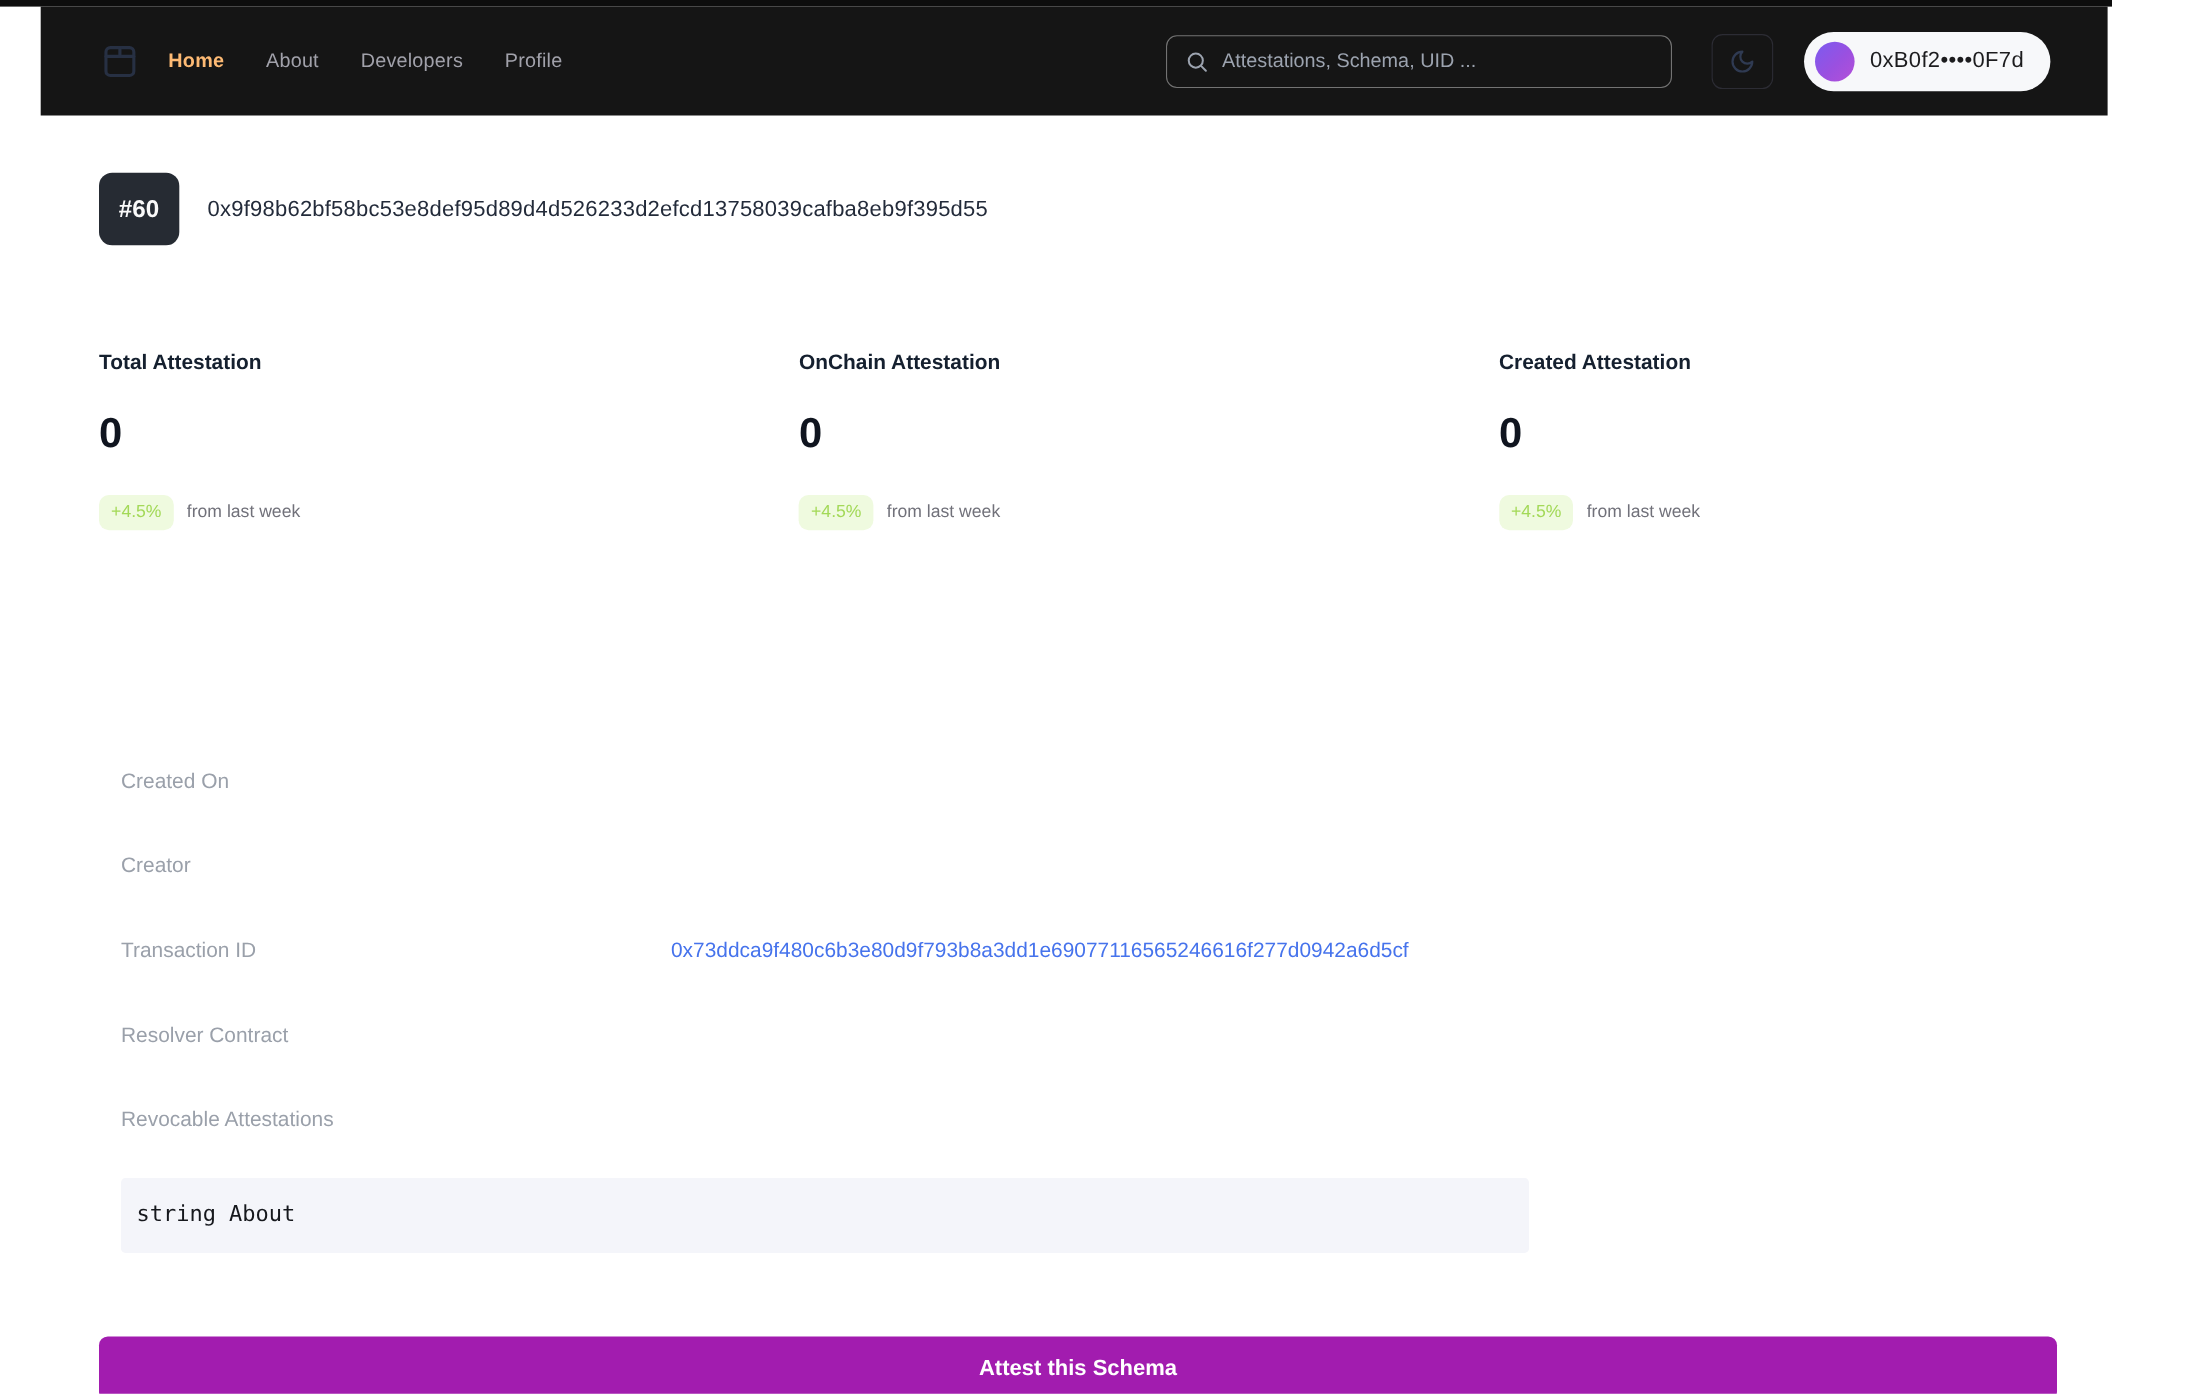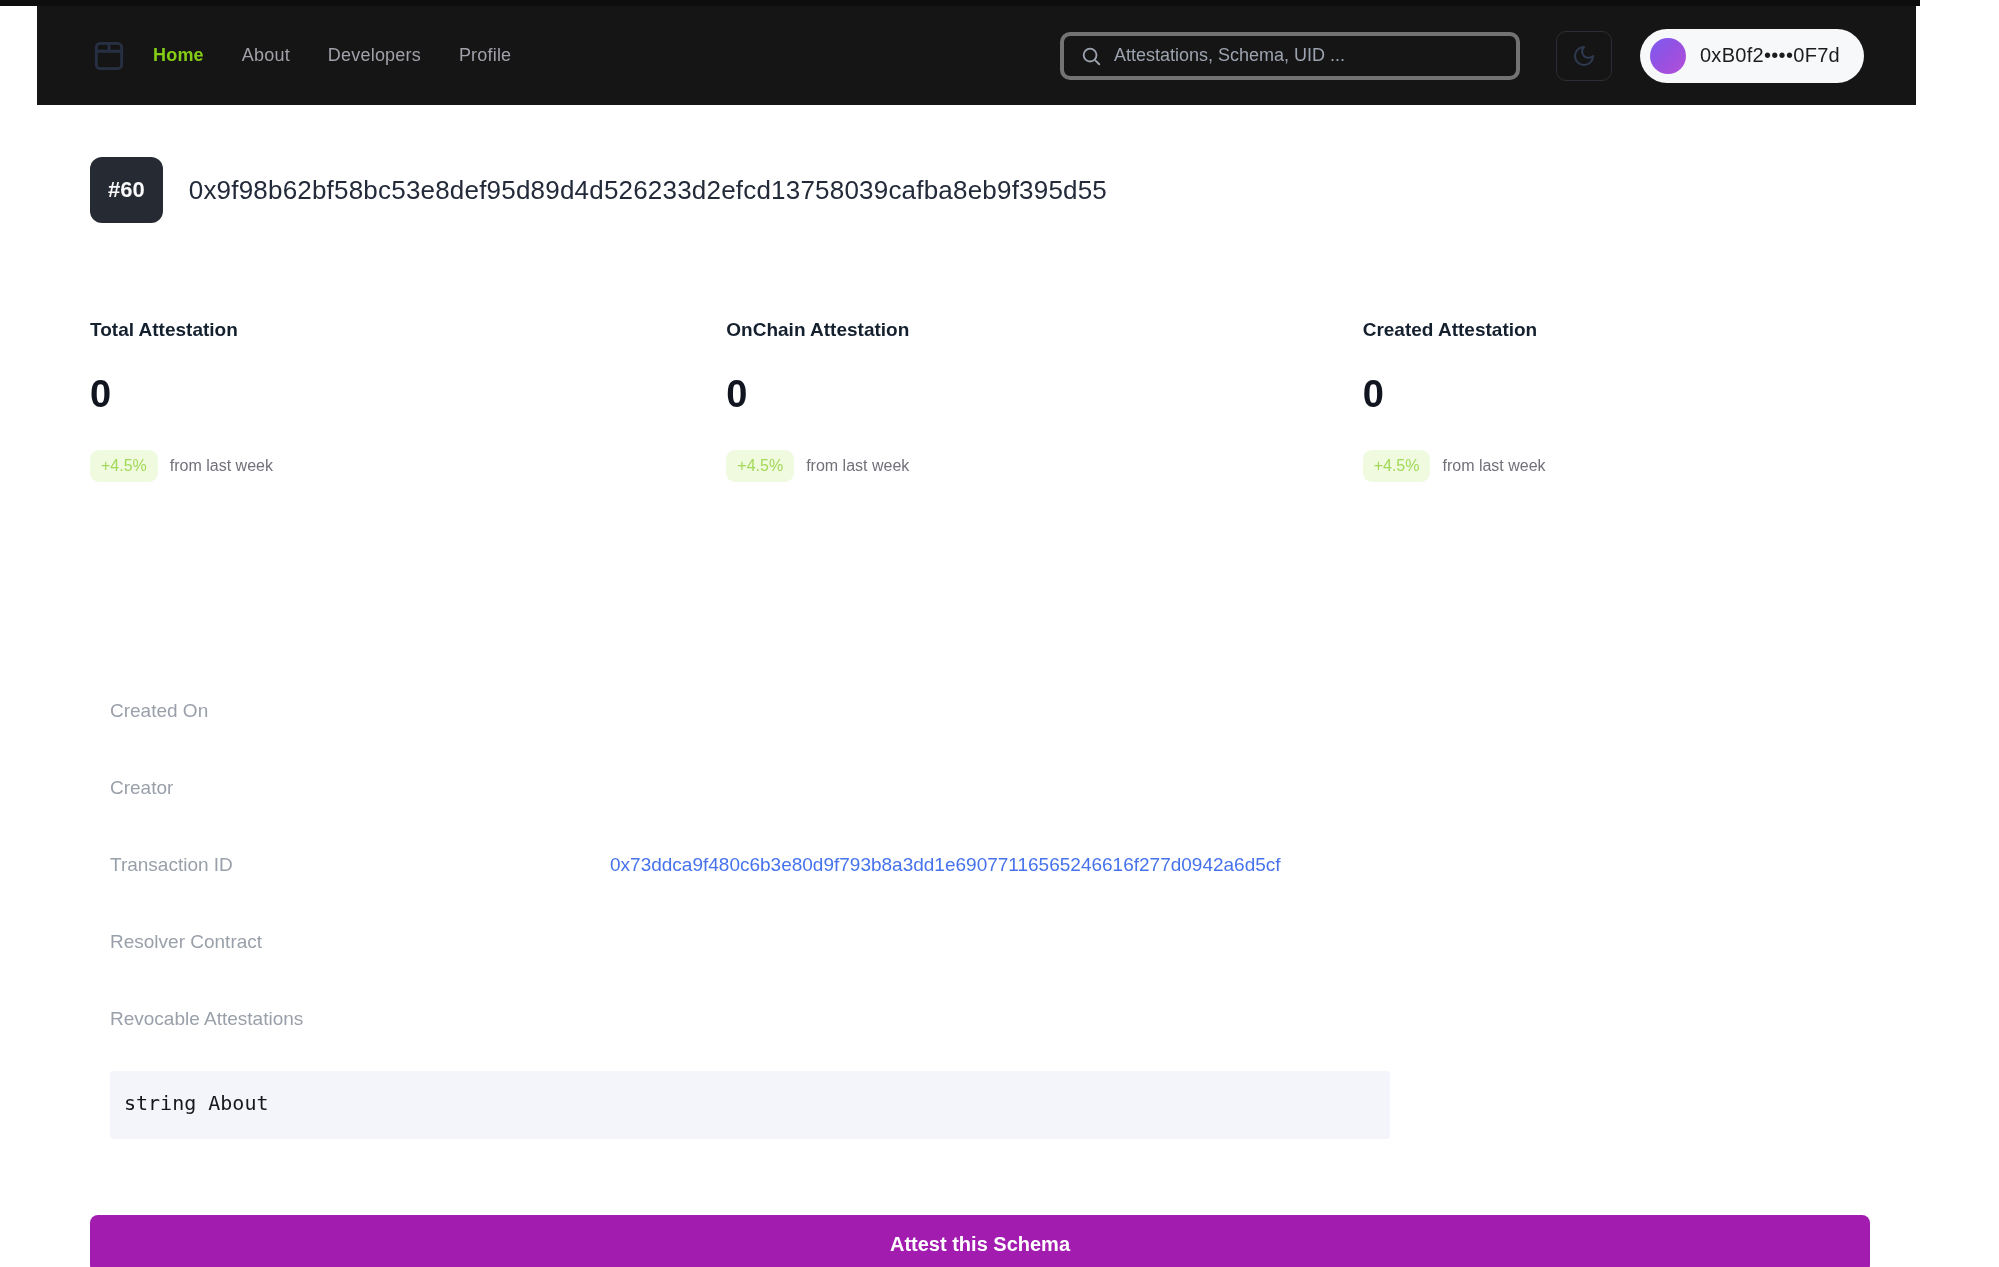--- a/index.html
+++ b/index.html
@@ -9,44 +9,44 @@
   
   .top-strip { position: absolute; left: 0; top: 0; width: 1920px; height: 6px; background: #0d0d0d; }
 
   
   .navbar { position: absolute; left: 37px; top: 6px; width: 1879px; height: 99px;
     background: #151515; display: flex; align-items: center; padding: 0 52px; }
   .brand { width: 40px; height: 40px; display: flex; align-items: center; justify-content: center;
     margin-right: 24px; cursor: pointer; }
   .nav-links { display: flex; align-items: center; gap: 38px; }
   .nav-link { font-size: 18px; color: #a1a1aa; cursor: pointer; letter-spacing: .2px; }
-  .nav-link.active { color: #84cc16; font-weight: 700; }
+  .nav-link.active { color: #fdba74; font-weight: 700; }
 
-  .search-wrap { margin-left: auto; width: 460px; height: 48px; border: 4px solid #737373;
+  .search-wrap { margin-left: auto; width: 460px; height: 48px; border: 1px solid #737373;
     border-radius: 10px; display: flex; align-items: center; padding: 0 16px; gap: 12px; background: transparent; }
   .search-wrap input { flex: 1; background: transparent; border: none; outline: none;
     font-size: 18px; color: #e4e4e7; font-family: inherit; }
   .search-wrap input::placeholder { color: #9ca3af; }
 
   .theme-btn { width: 56px; height: 50px; border: 1px solid #2c2c34; border-radius: 10px;
     margin-left: 36px; display: flex; align-items: center; justify-content: center;
     background: transparent; cursor: pointer; }
 
   .wallet-btn { margin-left: 28px; height: 54px; background: #f7f8fa; border: none;
     border-radius: 27px; display: flex; align-items: center; gap: 14px; padding: 0 24px 0 10px;
     cursor: pointer; }
   .wallet-avatar { width: 36px; height: 36px; border-radius: 50%;
     background: linear-gradient(135deg, #7b5bf0 0%, #9a50e0 55%, #b44fd8 100%); }
   .wallet-addr { font-size: 20px; color: #1c1c1e; letter-spacing: .3px; }
 
   
   .schema-header { display: flex; align-items: center; gap: 26px; margin: 52px 0 0 90px; }
   .schema-badge { background: #262b33; color: #fafafa; font-weight: 700; font-size: 22px;
     padding: 20px 18px; border-radius: 12px; }
-  .schema-uid { font-size: 26px; color: #232b3a; letter-spacing: .2px; }
+  .schema-uid { font-size: 20px; color: #232b3a; letter-spacing: .2px; }
 
   
   .stats-row { display: flex; margin: 96px 0 0 90px; }
   .stat-card { width: 637px; }
   .stat-title { font-size: 19px; font-weight: 700; color: #15202f; }
   .stat-value { font-size: 38px; font-weight: 700; color: #10151f; margin-top: 32px; }
   .stat-delta-row { display: flex; align-items: center; gap: 12px; margin-top: 34px; }
   .delta-badge { background: #effadf; color: #a3d958; font-size: 16px; padding: 7px 11px;
     border-radius: 9px; }
   .delta-note { font-size: 16px; color: #71717a; }

